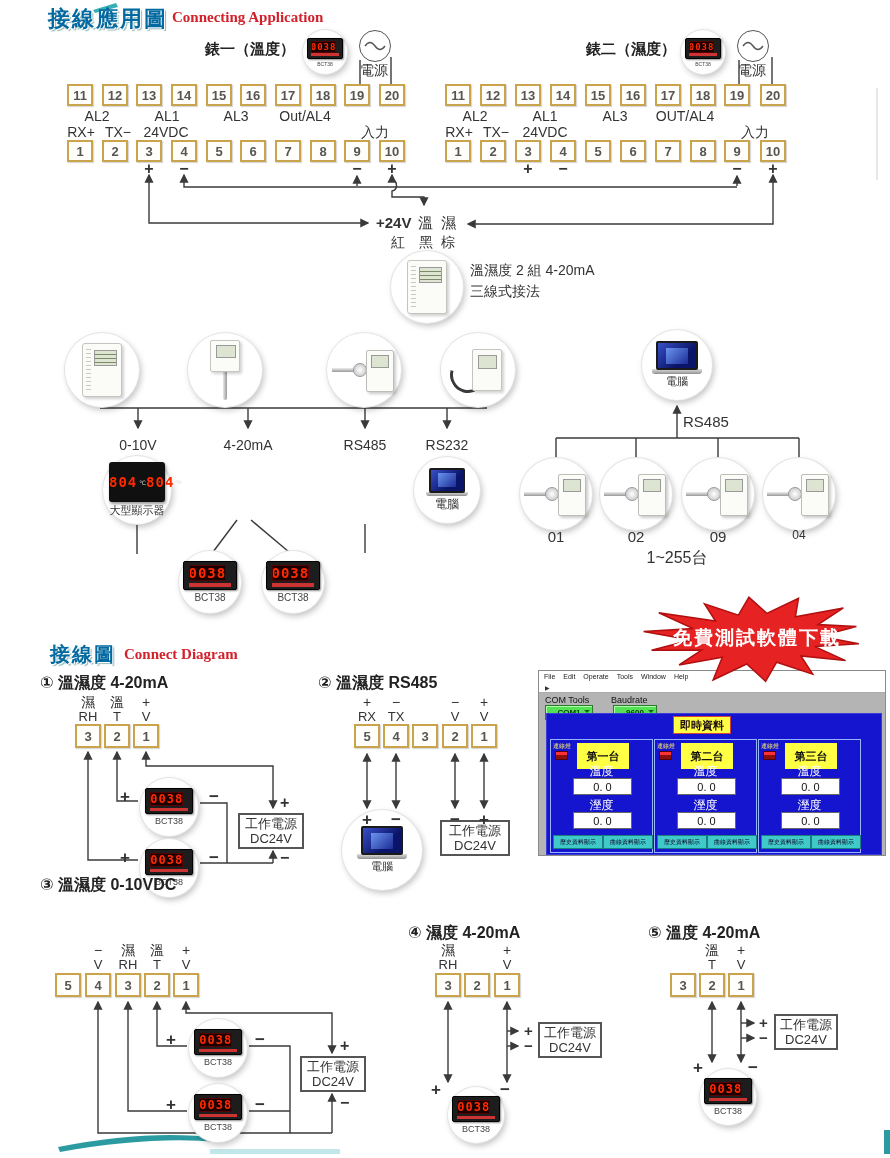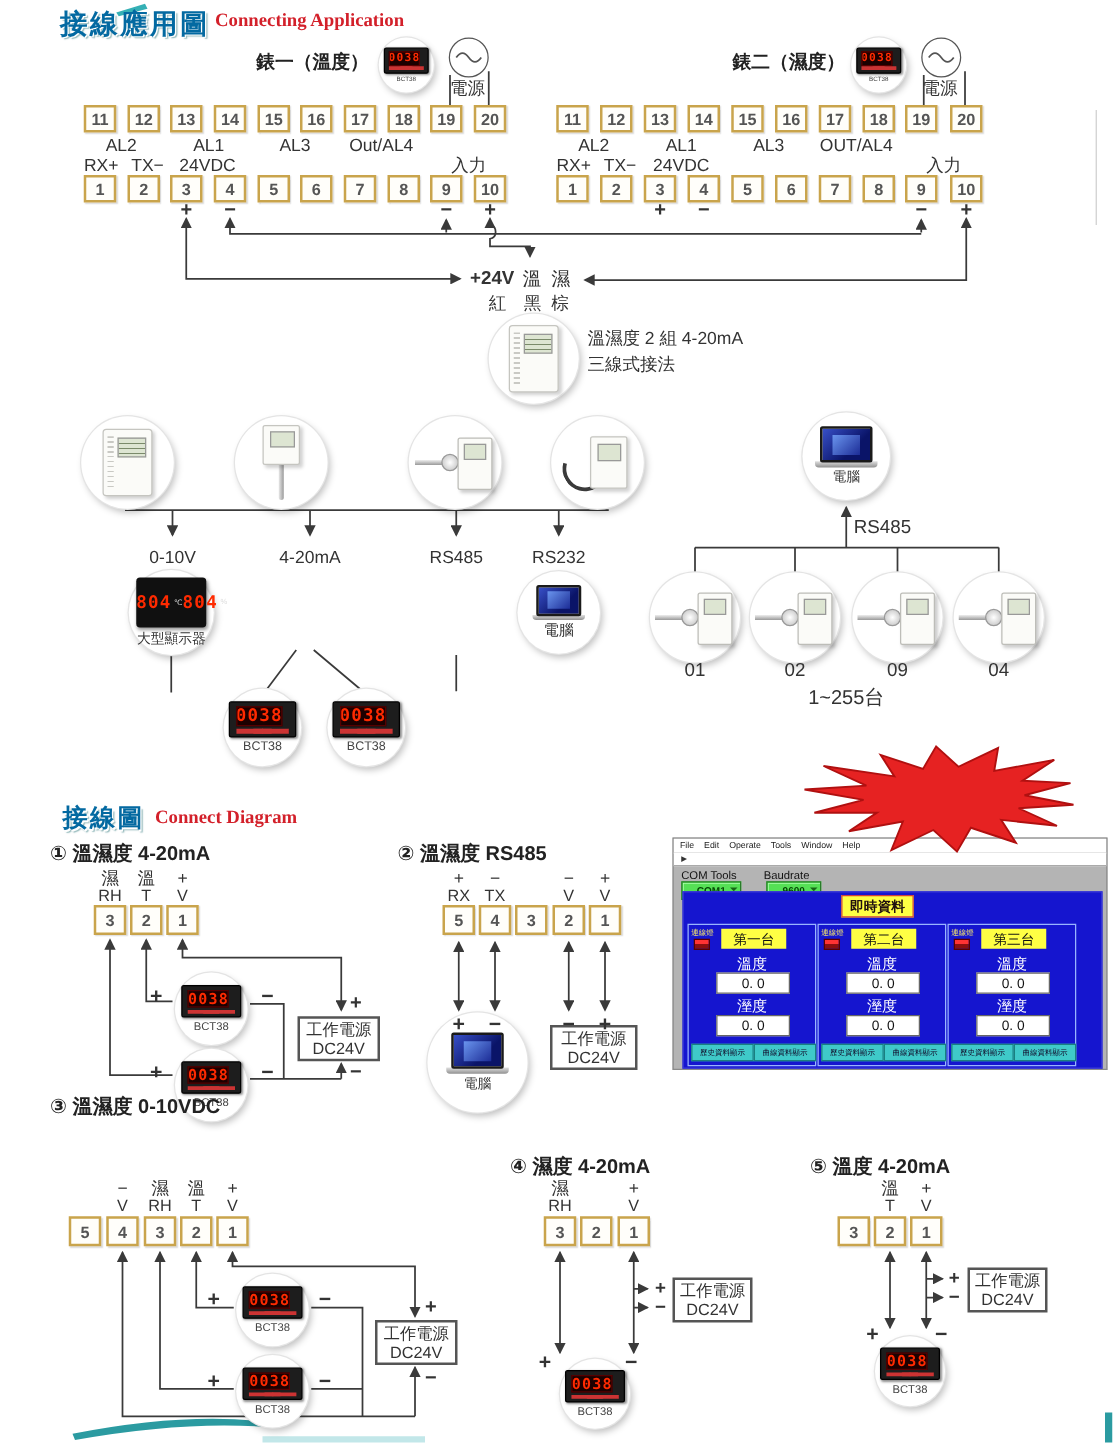--- a/index.html
+++ b/index.html
@@ -107,22 +107,22 @@
   .combo{position:absolute;height:13px;background:#55e055;border:1px solid #2a7a2a;color:#044404;font-size:8px;
          font-weight:bold;display:flex;align-items:center;justify-content:center;box-shadow:inset 1px 1px 0 #aaffaa}
   .combo:after{content:"";position:absolute;right:2px;top:4px;border:3px solid transparent;border-top-color:#166616}
   #blue{position:absolute;left:7px;top:42px;width:334px;height:140px;background:#1515cf;border:1px solid #3b3bd8}
   .banner{position:absolute;left:126px;top:2px;width:56px;height:16px;background:#ffff44;border:1px solid #d04040;
           color:#201010;font-size:11px;font-weight:bold;display:flex;align-items:center;justify-content:center}
   .panel{position:absolute;top:25px;width:101px;height:112px;border:1px solid #99b4ff}
   .pl-led-lbl{position:absolute;left:2px;top:2px;font-size:6px;color:#ffef66}
   .pl-led{position:absolute;left:4px;top:11px;width:11px;height:7px;border:1px solid #5a0000;
           background:linear-gradient(#ff3333 0 50%,#8a1010 50%)}
-  .pl-title{position:absolute;left:26px;top:3px;width:52px;height:16px;background:#ffff44;color:#111;font-size:11px;
-            font-weight:normal;display:flex;align-items:center;justify-content:center}
+  .pl-title{position:absolute;left:26px;top:3px;width:52px;height:26px;background:#ffff44;color:#111;font-size:11px;
+            font-weight:bold;display:flex;align-items:center;justify-content:center}
   .pl-field{position:absolute;width:100%;text-align:center;color:#fff;font-size:12px}
   .pl-val{position:absolute;left:22px;width:57px;height:15px;background:#fff;border:1px solid #666;color:#111;
           font-size:11px;display:flex;align-items:center;justify-content:center}
   .pl-btn{position:absolute;bottom:3px;width:48px;height:12px;background:#3fc9c9;border:1px solid #1a8080;color:#102;
           font-size:6px;display:flex;align-items:center;justify-content:center;overflow:hidden}
   #burst-text{position:absolute;left:655px;top:625px;width:204px;text-align:center;color:#fff;font-size:19px;
               font-weight:bold;letter-spacing:2px;z-index:6}
   .dia-title{font-size:16px;font-weight:bold;color:#222}
 </style>
 </head>
@@ -433,21 +433,21 @@
         <div class="duct-rod"></div>
         <div class="duct-flange"></div>
         <div class="duct-box">
           <div class="duct-lcd"></div>
         </div>
       </div>
     </div>
 <div class="t tc" style="left:556px;top:528px;font-size:15px">01</div>
 <div class="t tc" style="left:636px;top:528px;font-size:15px">02</div>
 <div class="t tc" style="left:718px;top:528px;font-size:15px">09</div>
-<div class="t tc" style="left:799px;top:528px;font-size:15px">04</div>
+<div class="t tc" style="left:799px;top:528px;font-size:12px">04</div>
 <div class="t tc" style="left:677px;top:548px;font-size:16px">1~255台</div>
 
 <div class="t b teal" style="left:50px;top:641px;font-size:20px">接線圖</div>
 <div class="t b serif red" style="left:124px;top:646px;font-size:15px">Connect Diagram</div>
 
 <div class="t dia-title" style="left:40px;top:673px">① 溫濕度 4-20mA</div>
 <div class="t tc" style="left:88px;top:694px;font-size:14px">濕</div>
 <div class="t tc" style="left:117px;top:694px;font-size:14px">溫</div>
 <div class="t tc" style="left:146px;top:694px;font-size:14px">+</div>
 <div class="t tc" style="left:88px;top:709px;font-size:13px">RH</div>
@@ -509,20 +509,21 @@
   <div class="t" style="position:static;font-size:11px">電腦</div>
 </div>
 <div class="psu" style="left:440px;top:820px;width:70px;height:36px">
   <span>工作電源</span>
       <span>DC24V</span>
 </div>
 
 <svg class="overlay" id="burst" width="890" height="1158">
       <polygon points="858.8,643.8 814.9,646.6 845.6,660.6 800.9,655.9 812.7,674.2 776.7,662.2 765.6,681.3 746.7,664.0 713.1,680.0 722.3,657.2 679.1,665.0 701.6,650.1 651.5,650.2 690.9,639.9 643.6,631.6 693.1,628.5 658.8,612.8 715.5,621.1 704.5,603.9 738.4,615.1 748.9,597.1 766.8,613.4 798.5,598.3 795.4,616.7 843.4,607.9 818.0,624.6 856.4,626.5 819.6,636.2" fill="#e62222" stroke="#b01010" stroke-width="1.5"></polygon>
     </svg>
+<div id="burst-text">免費測試軟體下載</div>
 
 <div id="sw">
   <div class="menubar">
     <span>File</span>
     <span>Edit</span>
     <span>Operate</span>
     <span>Tools</span>
     <span>Window</span>
     <span>Help</span>
   </div>

